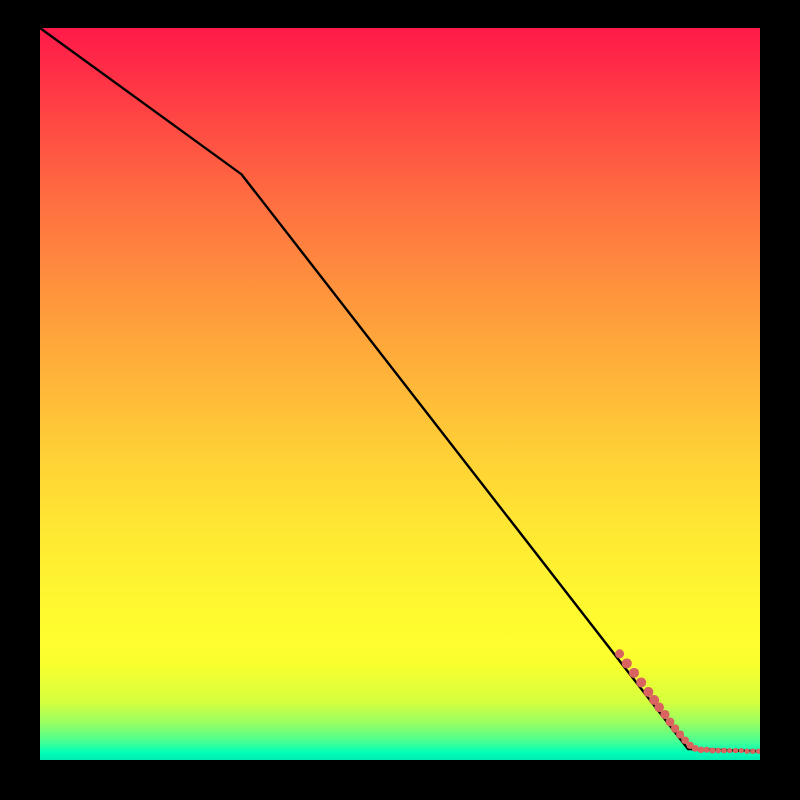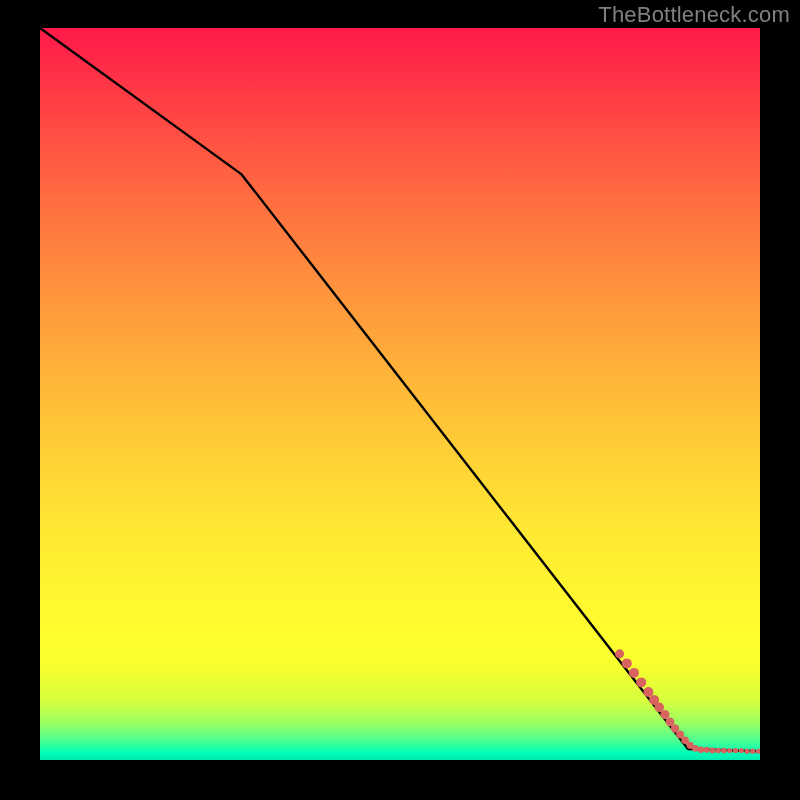--- a/index.html
+++ b/index.html
@@ -75,21 +75,20 @@
   }
   .marker {
     fill: #d9635f;
     stroke: none;
   }
 </style>
 </head>
 <body>
 
 <div class="frame">
-  <div class="watermark">TheBottleneck.com</div>
 
   <div class="plot-outer">
     <div class="plot-inner"></div>
     <svg class="plot-svg" viewBox="0 0 720 732" preserveAspectRatio="none">
       <path id="curve-path" class="line-path" d="M0.00 0.00 L201.60 146.40 L648.00 721.02 L720.00 723.22"></path>
       <g id="markers-group">
           <circle cx="579.60" cy="625.86" r="4.5" class="marker"></circle>
           <circle cx="586.80" cy="635.38" r="5" class="marker"></circle>
           <circle cx="594.00" cy="644.89" r="5" class="marker"></circle>
           <circle cx="601.20" cy="654.41" r="5" class="marker"></circle>

